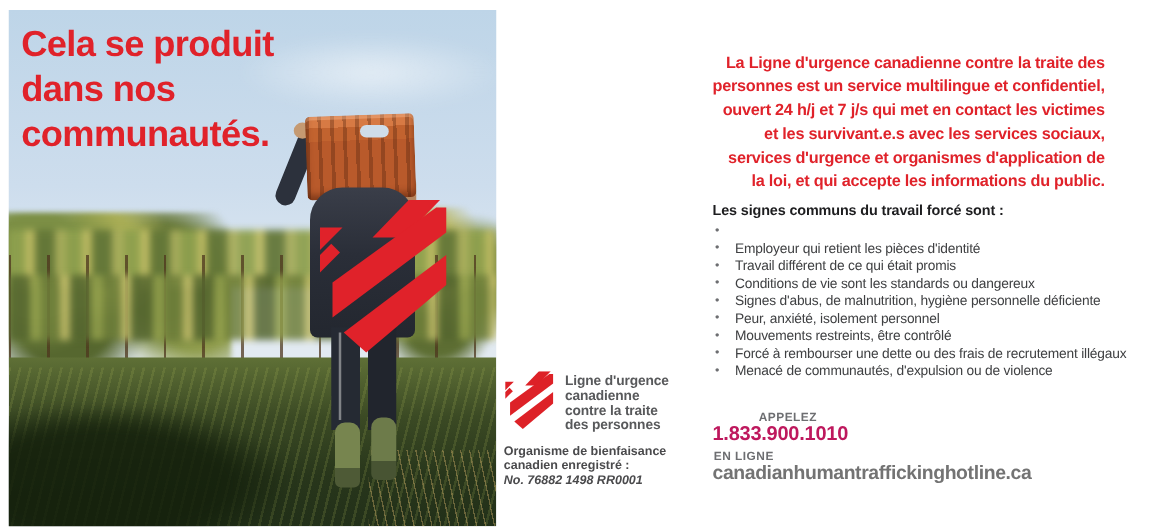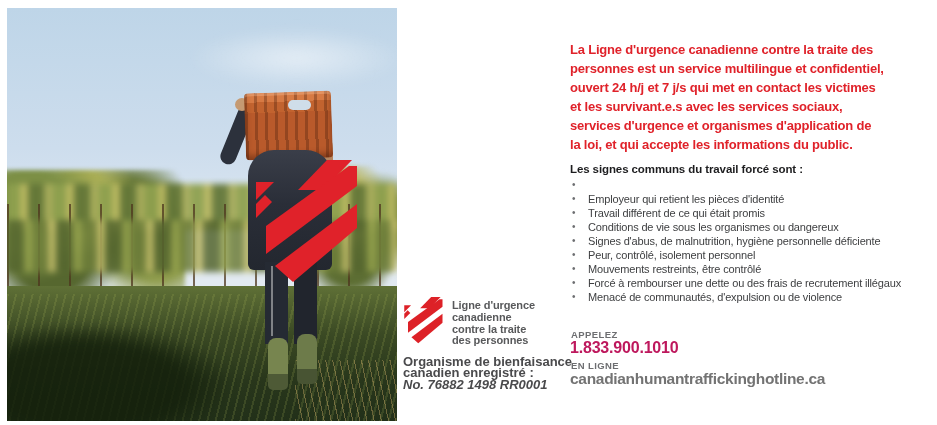--- a/index.html
+++ b/index.html
@@ -82,40 +82,40 @@
   }
 
   
   .logo-mark-small{position:absolute;left:403px;top:297px;width:40px;height:47px;}
   .logo-wordmark{
     position:absolute;left:452px;top:300px;
     font-size:11px;line-height:11.8px;font-weight:bold;letter-spacing:-0.1px;
     color:#58595b;white-space:pre;}
   .charity{
     position:absolute;left:403px;top:357px;
-    font-size:13px;line-height:10.5px;font-weight:bold;color:#4a4a4c;}
+    font-size:10px;line-height:10.5px;font-weight:bold;color:#4a4a4c;}
   .charity .num{display:block;margin-top:2px;font-style:italic;}
 
   
   .intro{
     position:absolute;left:570px;top:40px;
     font-size:13px;line-height:19px;font-weight:bold;letter-spacing:-0.2px;
-    white-space:pre;}
+    white-space:pre;text-align:right;}
   .signs-heading{
     position:absolute;left:570px;top:163px;
     font-size:11.5px;font-weight:bold;color:#1d1d1f;letter-spacing:-0.1px;}
   .signs-list{
     position:absolute;left:570px;top:178px;margin:0;padding:0;list-style:none;
     font-size:11px;line-height:14px;color:#3f4042;letter-spacing:-0.15px;}
   .signs-list li{display:flex;}
   .signs-list .dot{width:16px;flex:0 0 16px;color:#6d6e71;font-size:10px;padding-left:2px;}
   .contact-label{
     position:absolute;left:571px;
     font-size:9.5px;font-weight:bold;color:#6d6e71;letter-spacing:.4px;}
-  .call-label{top:329px;}
+  .call-label{top:329px;margin-left:36px;}
   .online-label{top:360px;}
   .phone{
     position:absolute;left:570px;top:339px;
     font-size:16px;font-weight:bold;letter-spacing:-0.2px;text-decoration:none;}
   .website{
     position:absolute;left:570px;top:370px;
     font-size:15.5px;font-weight:bold;letter-spacing:-0.3px;text-decoration:none;}
 </style>
 </head>
 <body>
@@ -146,20 +146,23 @@
   <svg class="logo-overlay" viewBox="0 0 105 124">
     <g fill="#E0222A">
       <polygon points="74,0 99,0 70,30 45,30"></polygon>
       <polygon points="3,22 21,22 3,40"></polygon>
       <polygon points="3,44 12,35 19,42 3,58"></polygon>
       <polygon points="13,66 96,6 104,6 104,26 13,94"></polygon>
       <polygon points="22,106 104,44 104,68 40,122"></polygon>
     </g>
   </svg>
 
+  <div class="headline pre" style="color: rgb(224, 34, 42);">Cela se produit
+dans nos
+communautés.</div>
 </div>
 
 <svg class="logo-mark-small" viewBox="0 0 105 124">
   <g fill="#DD2127">
     <polygon points="74,0 99,0 70,30 45,30"></polygon>
     <polygon points="3,22 21,22 3,40"></polygon>
     <polygon points="3,44 12,35 19,42 3,58"></polygon>
     <polygon points="13,66 96,6 104,6 104,26 13,94"></polygon>
     <polygon points="22,106 104,44 104,68 40,122"></polygon>
   </g>
@@ -190,29 +193,29 @@
   <li>
       <span class="dot">•</span>
       <span>Employeur qui retient les pièces d'identité</span>
     </li>
   <li>
       <span class="dot">•</span>
       <span>Travail différent de ce qui était promis</span>
     </li>
   <li>
       <span class="dot">•</span>
-      <span>Conditions de vie sous les organismes ou dangereux</span>
+      <span>Conditions de vie sont les standards ou dangereux</span>
     </li>
   <li>
       <span class="dot">•</span>
       <span>Signes d'abus, de malnutrition, hygiène personnelle déficiente</span>
     </li>
   <li>
       <span class="dot">•</span>
-      <span>Peur, contrôlé, isolement personnel</span>
+      <span>Peur, anxiété, isolement personnel</span>
     </li>
   <li>
       <span class="dot">•</span>
       <span>Mouvements restreints, être contrôlé</span>
     </li>
   <li>
       <span class="dot">•</span>
       <span>Forcé à rembourser une dette ou des frais de recrutement illégaux</span>
     </li>
   <li>

